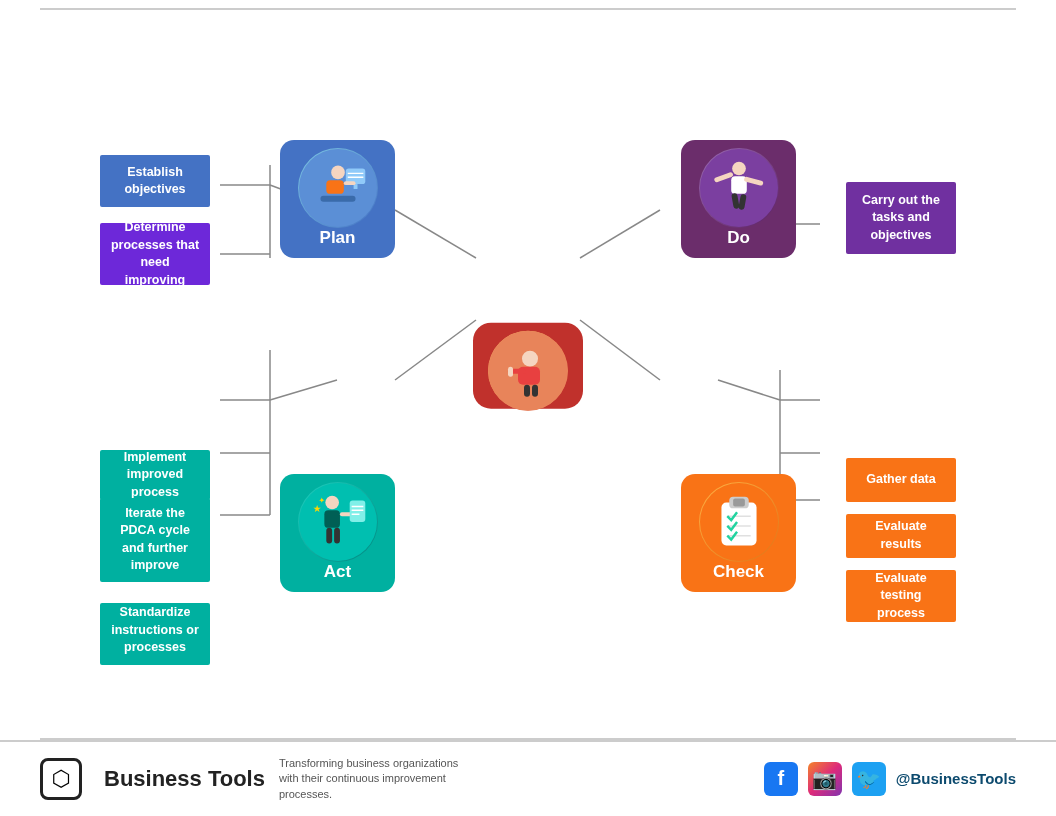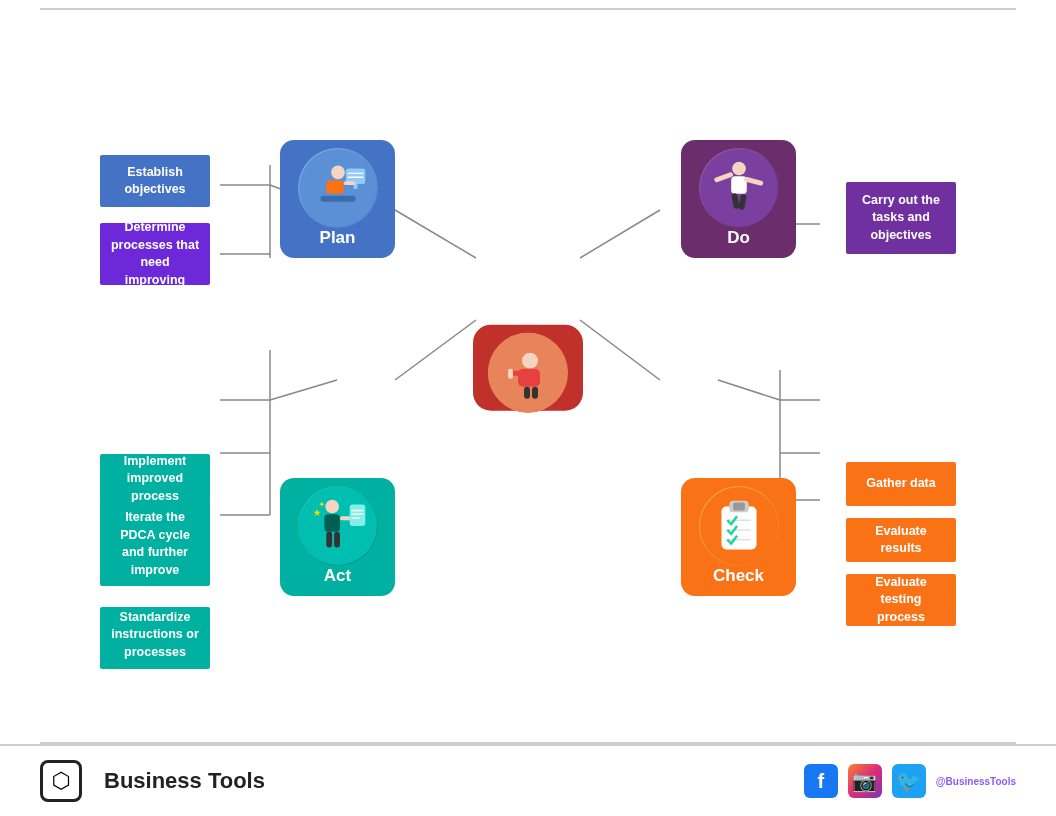--- a/index.html
+++ b/index.html
@@ -305,23 +305,23 @@
       align-items: center;
       justify-content: center;
       font-size: 20px;
       font-weight: 700;
       color: #fff;
     }
     .fb-icon { background: #1877F2; }
     .ig-icon { background: linear-gradient(135deg, #F58529, #DD2A7B, #8134AF); }
     .tw-icon { background: #1DA1F2; }
     .handle {
-      font-size: 10px;
+      font-size: 15px;
       font-weight: 700;
-      color: #8b5cf6;
+      color: #0c4a6e;
     }
   </style>
 </head>
 <body>
 
 <div class="page">
 
   <hr class="divider">
 
   <div class="diagram">
@@ -490,20 +490,21 @@
       <span>Evaluate testing process</span>
     </div>
 
   </div>
 
   <hr class="divider">
   <div class="footer">
     <div class="footer-left">
       <div class="logo-icon">⬡</div>
       <span class="brand-name">Business Tools</span>
+      <span class="tagline">Transforming business organizations with their continuous improvement processes.</span>
     </div>
     <div class="footer-right">
       <div class="social-icon fb-icon">f</div>
       <div class="social-icon ig-icon">📷</div>
       <div class="social-icon tw-icon">🐦</div>
       <span class="handle">@BusinessTools</span>
     </div>
   </div>
 
 </div>

